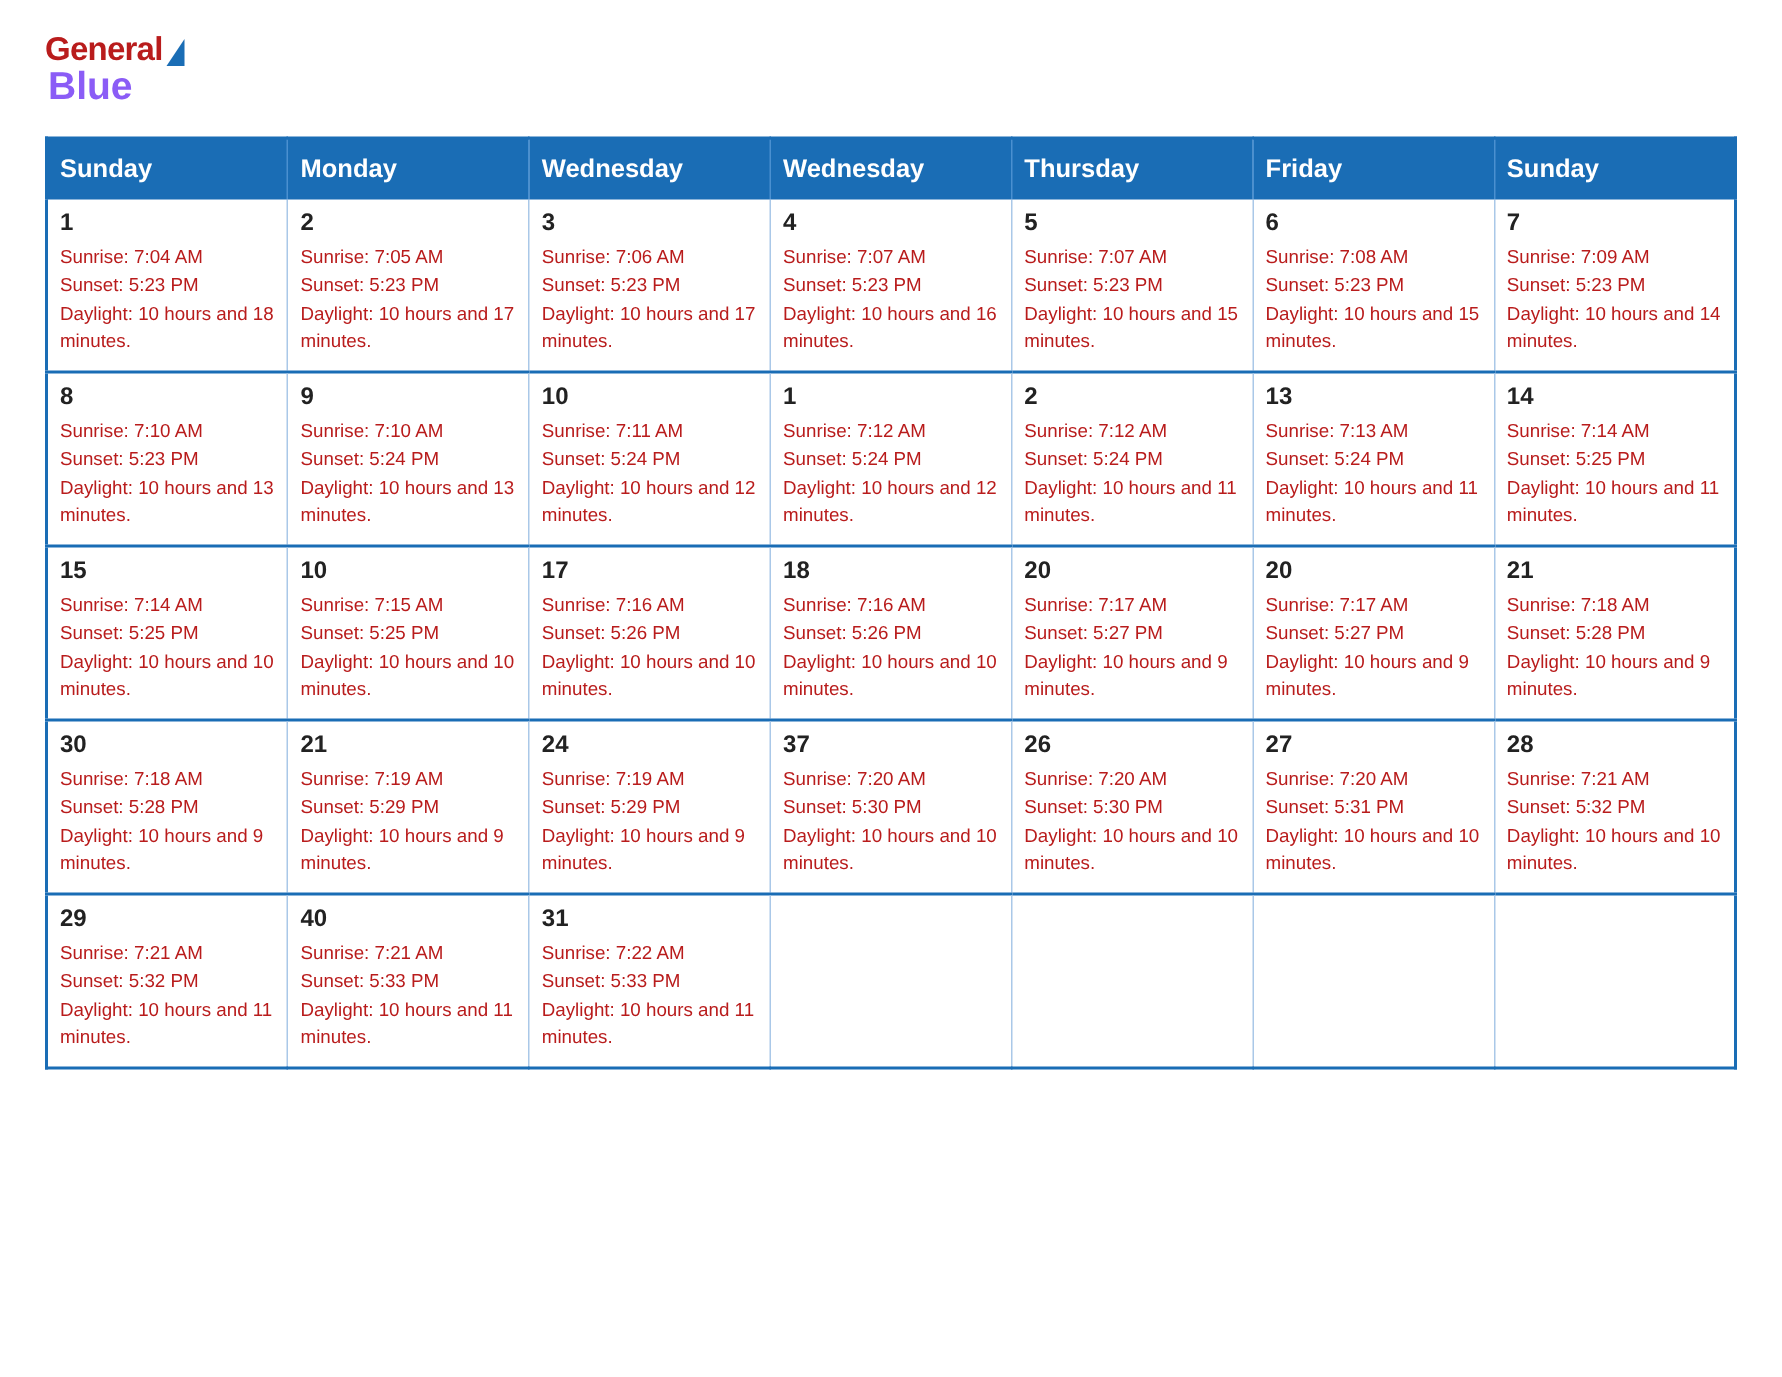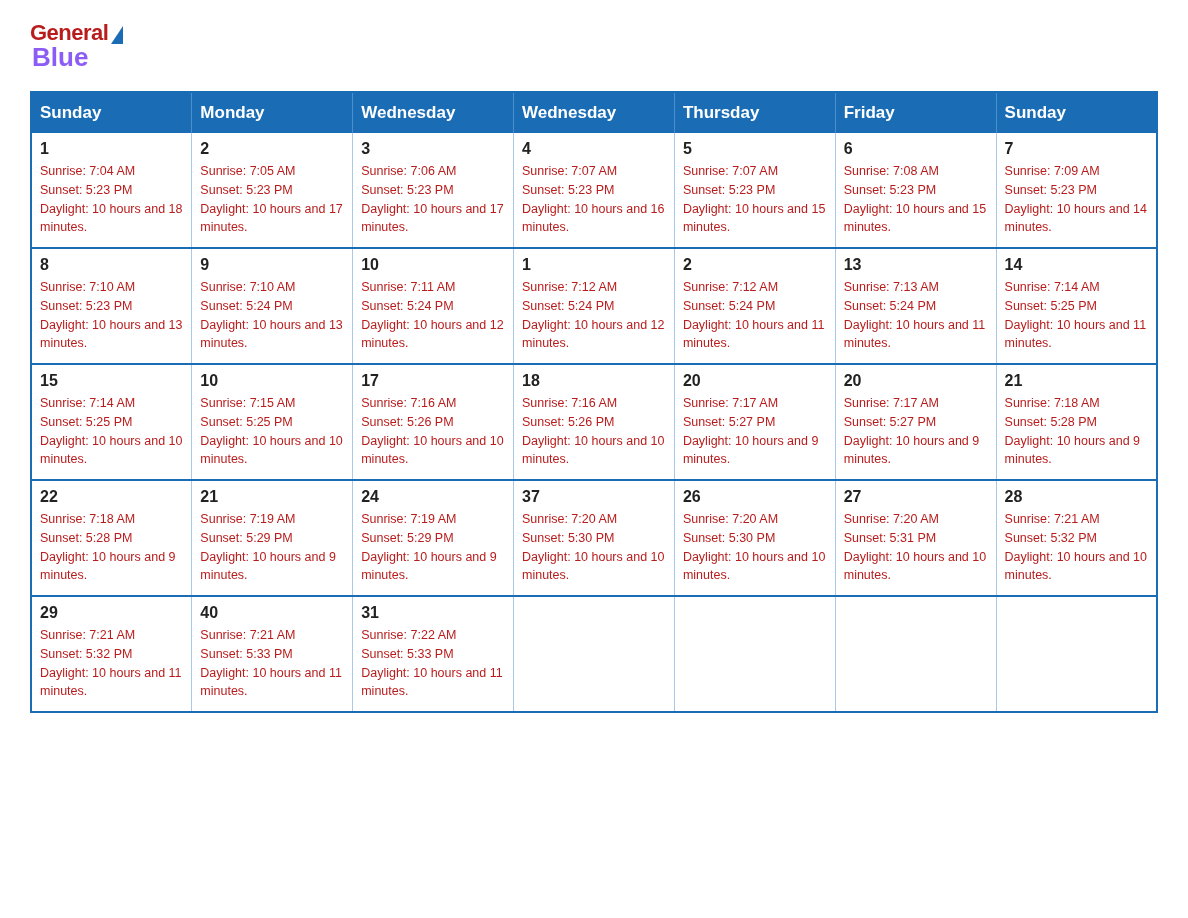--- a/index.html
+++ b/index.html
@@ -311,21 +311,21 @@
         <span class="day-number">21</span>
         <div class="day-info">
           Sunrise: 7:18 AM<br>
           Sunset: 5:28 PM<br>
           Daylight: 10 hours and 9 minutes.
         </div>
       </td>
       </tr>
       <tr>
         <td>
-        <span class="day-number">22</span>
+        <span class="day-number">30</span>
         <div class="day-info">
           Sunrise: 7:18 AM<br>
           Sunset: 5:28 PM<br>
           Daylight: 10 hours and 9 minutes.
         </div>
       </td>
         <td>
         <span class="day-number">21</span>
         <div class="day-info">
           Sunrise: 7:19 AM<br>

